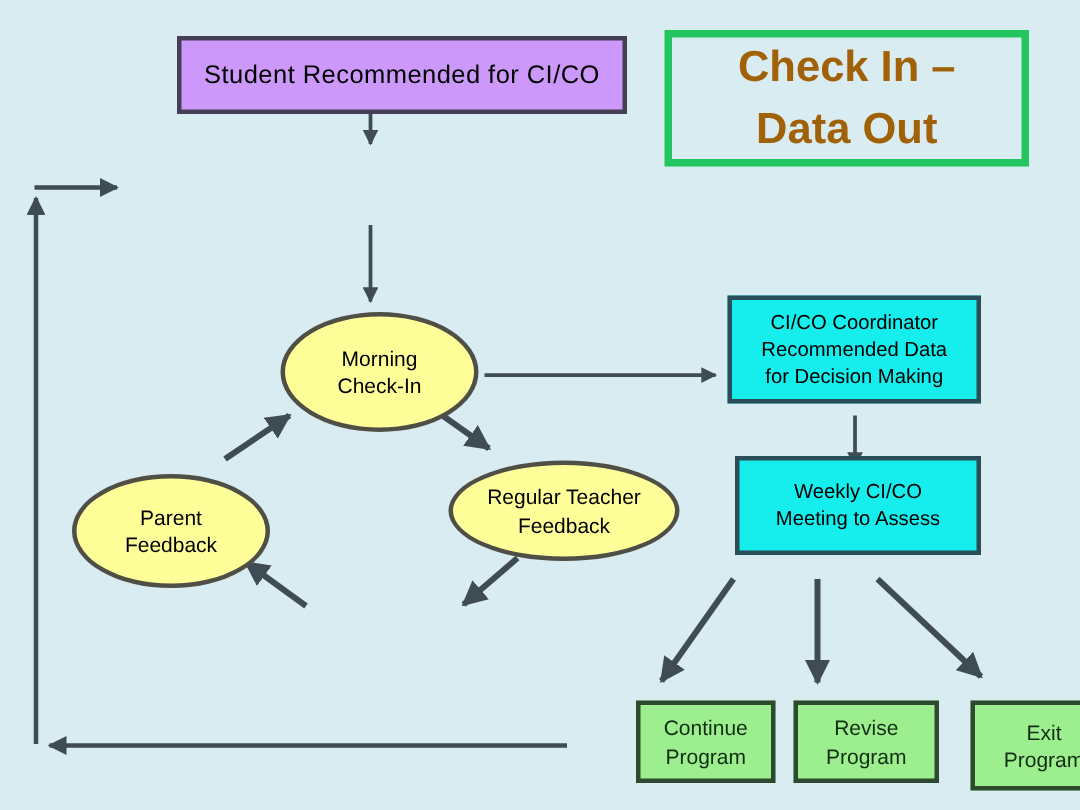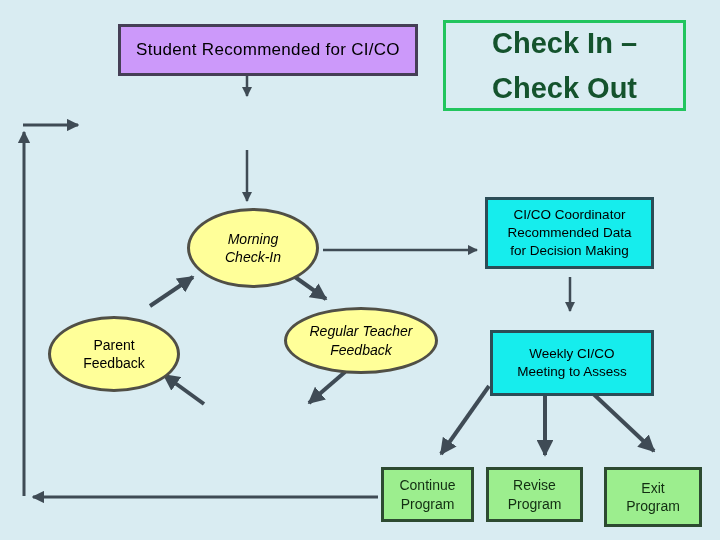--- a/index.html
+++ b/index.html
@@ -22,30 +22,30 @@
   .rect-purple{
     background:#cc99fa;border:3px solid #453f56;
     font-size:17px;letter-spacing:.3px;
   }
   .rect-cyan{
     background:#16eded;border:3px solid #2b4d57;
     font-size:13.5px;
   }
   .rect-green{
     background:#9cee8e;border:3px solid #2d4a31;
-    font-size:14px;color:#122e12;
+    font-size:14px;color:#122e12;margin-left:43px;
   }
   .ellipse-yellow{
     background:#ffff99;border:3px solid #504f46;
     border-radius:50%;
     font-size:14px;
   }
   .title-frame{
-    background:transparent;border:3px solid #22c55e;
-    color:#14532d;font-weight:bold;
+    background:transparent;border:5px solid #22c55e;
+    color:#a16207;font-weight:bold;
     font-size:29px;line-height:1.38;
     justify-content:space-between;
   }
   .tline{display:block;}
 </style>
 </head>
 <body>
 
 <div id="slide">
 
@@ -70,46 +70,46 @@
     <line x1="345" y1="372" x2="309" y2="403" stroke="#3f4b55" stroke-width="4" marker-end="url(#arrow)"></line>
     <line x1="204" y1="404" x2="164" y2="375" stroke="#3f4b55" stroke-width="4" marker-end="url(#arrow)"></line>
 
     <line x1="489" y1="386" x2="441" y2="454" stroke="#3f4b55" stroke-width="4" marker-end="url(#arrow)"></line>
     <line x1="545" y1="386" x2="545" y2="455" stroke="#3f4b55" stroke-width="4" marker-end="url(#arrow)"></line>
     <line x1="585" y1="386" x2="654" y2="451" stroke="#3f4b55" stroke-width="4" marker-end="url(#arrow)"></line>
   </svg>
 
   <div class="node title-frame" style="left:443px;top:20px;width:243px;height:91px;">
     <span class="tline">Check In –</span>
-    <span class="tline">Check Out</span>
+    <span class="tline">Data Out</span>
   </div>
 
   <div class="node rect-purple" style="left:84px;top:24px;width:300px;height:52px;margin-left:34px;">
     <span>Student Recommended for CI/CO</span>
   </div>
 
-  <div class="node ellipse-yellow" style="left:187px;top:208px;width:132px;height:80px;font-style:italic;">
+  <div class="node ellipse-yellow" style="left:187px;top:208px;width:132px;height:80px;">
     <span class="tline">Morning</span>
     <span class="tline">Check-In</span>
   </div>
   <div class="node ellipse-yellow" style="left:48px;top:316px;width:132px;height:76px;">
     <span class="tline">Parent</span>
     <span class="tline">Feedback</span>
   </div>
-  <div class="node ellipse-yellow" style="left:284px;top:307px;width:154px;height:67px;font-style:italic;">
+  <div class="node ellipse-yellow" style="left:299px;top:307px;width:154px;height:67px;">
     <span class="tline">Regular Teacher</span>
     <span class="tline">Feedback</span>
   </div>
 
   <div class="node rect-cyan" style="left:485px;top:197px;width:169px;height:72px;">
     <span class="tline">CI/CO Coordinator</span>
     <span class="tline">Recommended Data</span>
     <span class="tline">for Decision Making</span>
   </div>
-  <div class="node rect-cyan" style="left:490px;top:330px;width:164px;height:66px;">
+  <div class="node rect-cyan" style="left:490px;top:304px;width:164px;height:66px;">
     <span class="tline">Weekly CI/CO</span>
     <span class="tline">Meeting to Assess</span>
   </div>
 
   <div class="node rect-green" style="left:381px;top:467px;width:93px;height:55px;">
     <span class="tline">Continue</span>
     <span class="tline">Program</span>
   </div>
   <div class="node rect-green" style="left:486px;top:467px;width:97px;height:55px;">
     <span class="tline">Revise</span>

